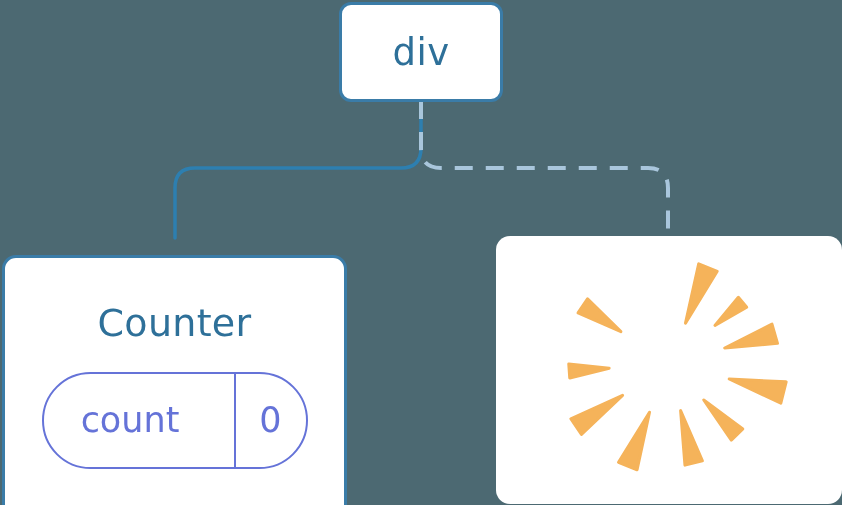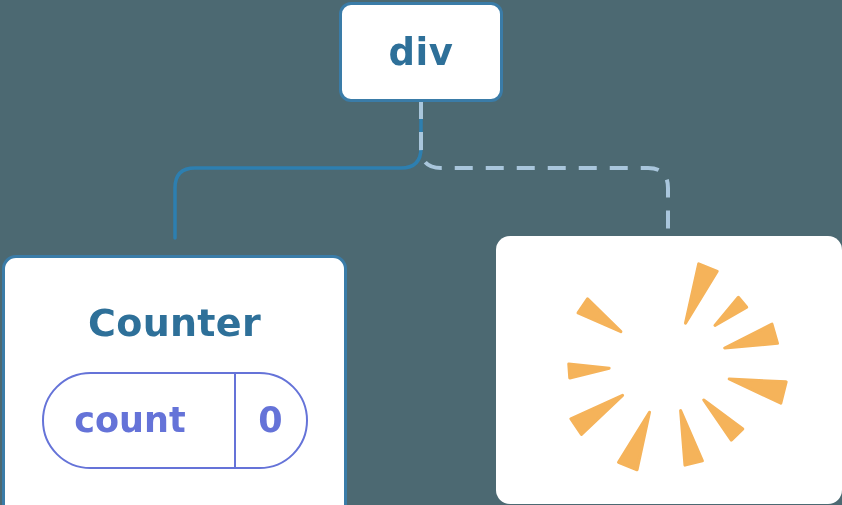--- a/index.html
+++ b/index.html
@@ -26,21 +26,20 @@
     height: 505px;
     overflow: visible;
   }
   .node {
     position: absolute;
     background: #ffffff;
     box-sizing: border-box;
   }
   .node.bordered {
     border: 3px solid #3a7ca8;
-    font-weight: bold;
   }
   #node-div {
     left: 339px;
     top: 2px;
     width: 164px;
     height: 100px;
     border-radius: 12px;
     display: flex;
     align-items: center;
     justify-content: center;

